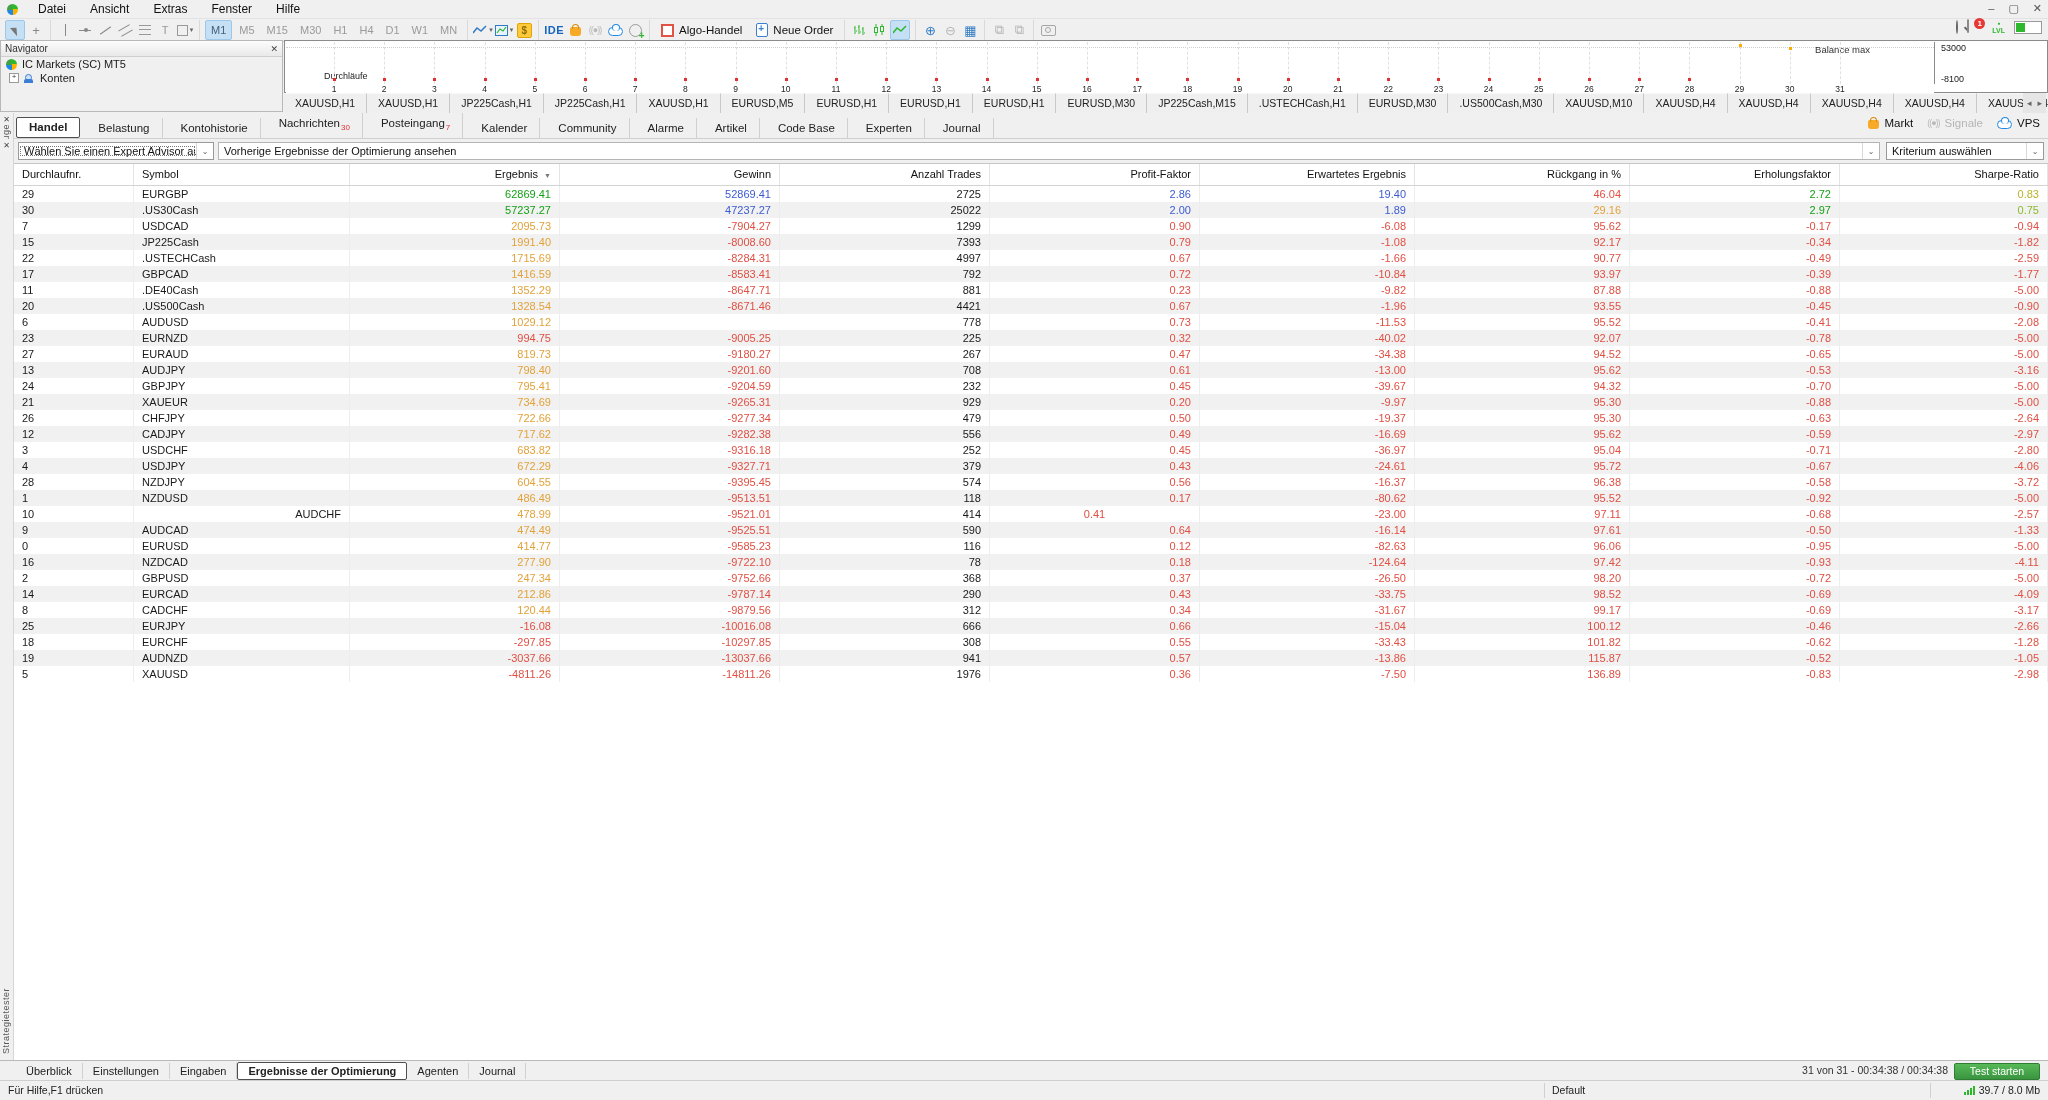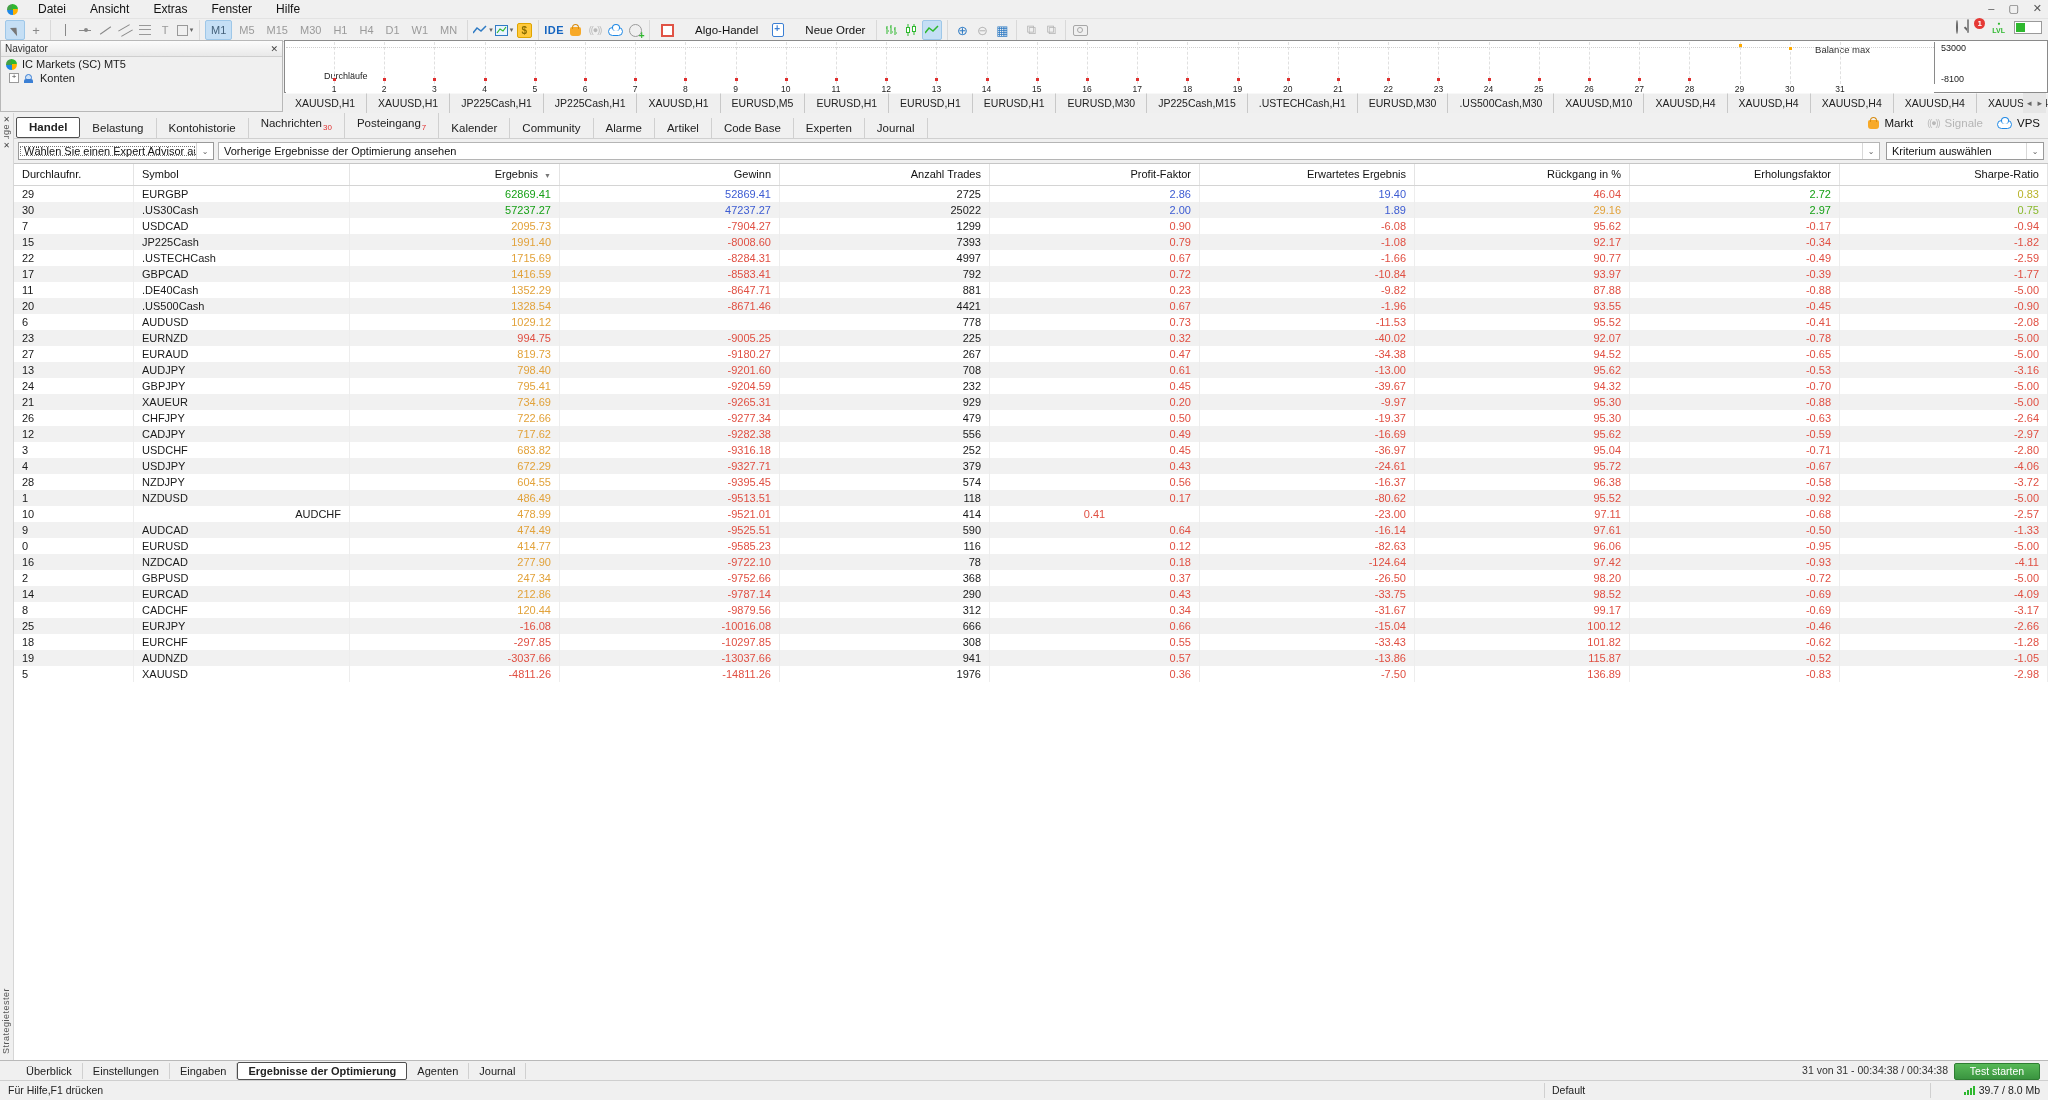--- a/index.html
+++ b/index.html
@@ -15,21 +15,21 @@
   .wincontrols span{cursor:default;}
   
   .toolbar{position:absolute;left:0;top:18px;width:2048px;height:22px;background:#f0f0f0;
            border-top:1px solid #e3e3e3;border-bottom:1px solid #cfcfcf;display:flex;align-items:center;}
   .tgroup{display:flex;align-items:center;height:20px;padding:0 4px;border-right:1px solid #d9d9d9;}
   .tbtn{min-width:18px;height:18px;display:flex;align-items:center;justify-content:center;
         margin:0 1px;border-radius:2px;color:#707070;font-size:11px;}
   .tbtn.active{background:#c5dff5;border:1px solid #9ec7e8;color:#333;}
   .tf{padding:0 5px;font-size:11px;color:#9a9a9a;height:18px;line-height:18px;border-radius:2px;margin:0 1px;}
   .tf.active{background:#c5dff5;color:#44617a;border:1px solid #9ec7e8;}
-  .lbl-btn{display:flex;align-items:center;gap:21px;padding:0 7px;height:18px;color:#111;font-size:11.5px;}
+  .lbl-btn{display:flex;align-items:center;gap:5px;padding:0 7px;height:18px;color:#111;font-size:11.5px;}
   .ide-txt{color:#1565c0;font-weight:bold;font-size:11px;letter-spacing:.5px;}
   .cursor-icon{width:0;height:0;border-left:5px solid #777;border-top:4px solid transparent;border-bottom:7px solid transparent;transform:rotate(-40deg);}
   .cross-icon{color:#888;font-size:13px;}
   .vline-icon{width:1px;height:12px;background:#888;}
   .hline-icon{width:12px;height:1px;background:#888;position:relative;}
   .hline-icon::after{content:"";position:absolute;left:5px;top:-2px;width:4px;height:4px;background:#888;border-radius:50%;}
   .diag-icon{width:13px;height:1px;background:#888;transform:rotate(-35deg);}
   .chan-icon{width:13px;height:5px;border-top:1px solid #888;border-bottom:1px solid #888;transform:rotate(-30deg);}
   .fib-icon{width:12px;height:8px;border-top:1px solid #999;border-bottom:1px solid #999;position:relative;}
   .fib-icon::after{content:"";position:absolute;left:0;top:3px;width:12px;height:1px;background:#999;}
@@ -94,21 +94,21 @@
   .ctab{flex:0 0 auto;padding:0 11px;line-height:19px;font-size:10.5px;color:#222;background:#efefef;
         border-right:1px solid #c8c8c8;border-top:1px solid #f8f8f8;}
   .ctab-arrows{position:absolute;right:2px;top:0;height:20px;display:flex;align-items:center;gap:6px;background:#e6e6e6;padding:0 4px;}
   .ctab-arrows span{font-size:9px;color:#666;}
   
   .vstrip{position:absolute;left:0;width:14px;background:#f0f0f0;border-right:1px solid #d6d6d6;box-sizing:border-box;}
   .vstrip .vx{display:block;text-align:center;font-size:8px;color:#444;margin-top:2px;font-weight:bold;}
   .vtext{position:absolute;left:1px;writing-mode:vertical-rl;transform:rotate(180deg);font-size:9px;color:#555;letter-spacing:.5px;}
   
   .tbxrow{position:absolute;left:0;top:113px;width:2048px;height:26px;background:#f0f0f0;border-bottom:1px solid #d0d0d0;box-sizing:border-box;}
-  .tbxtabs{position:absolute;left:16px;top:3px;display:flex;align-items:flex-end;height:22px;}
+  .tbxtabs{position:absolute;left:16px;top:3px;display:flex;align-items:flex-end;height:22px;gap:6px;}
   .tbxtab{padding:0 12px;font-size:11.5px;line-height:20px;color:#222;border-right:1px solid #d0d0d0;white-space:nowrap;}
   .tbxtab.active{background:#fff;border:1px solid #4f4f4f;border-radius:2px;font-weight:bold;line-height:19px;}
   .tbxbadge{color:#e03030;font-size:8px;vertical-align:sub;margin-left:1px;}
   .tbxright{position:absolute;right:8px;top:4px;display:flex;align-items:center;gap:14px;font-size:11.5px;}
   .tbxright .item{display:flex;align-items:center;gap:5px;color:#111;}
   .tbxright .item.dim{color:#b5b5b5;}
   
   .filterrow{position:absolute;left:14px;top:139px;width:2034px;height:24px;background:#f0f0f0;display:flex;align-items:center;}
   .combo{height:18px;background:#fff;border:1px solid #9a9a9a;display:flex;align-items:center;box-sizing:border-box;font-size:11px;color:#111;}
   .combo .val{flex:1;padding:0 5px;white-space:nowrap;overflow:hidden;}

